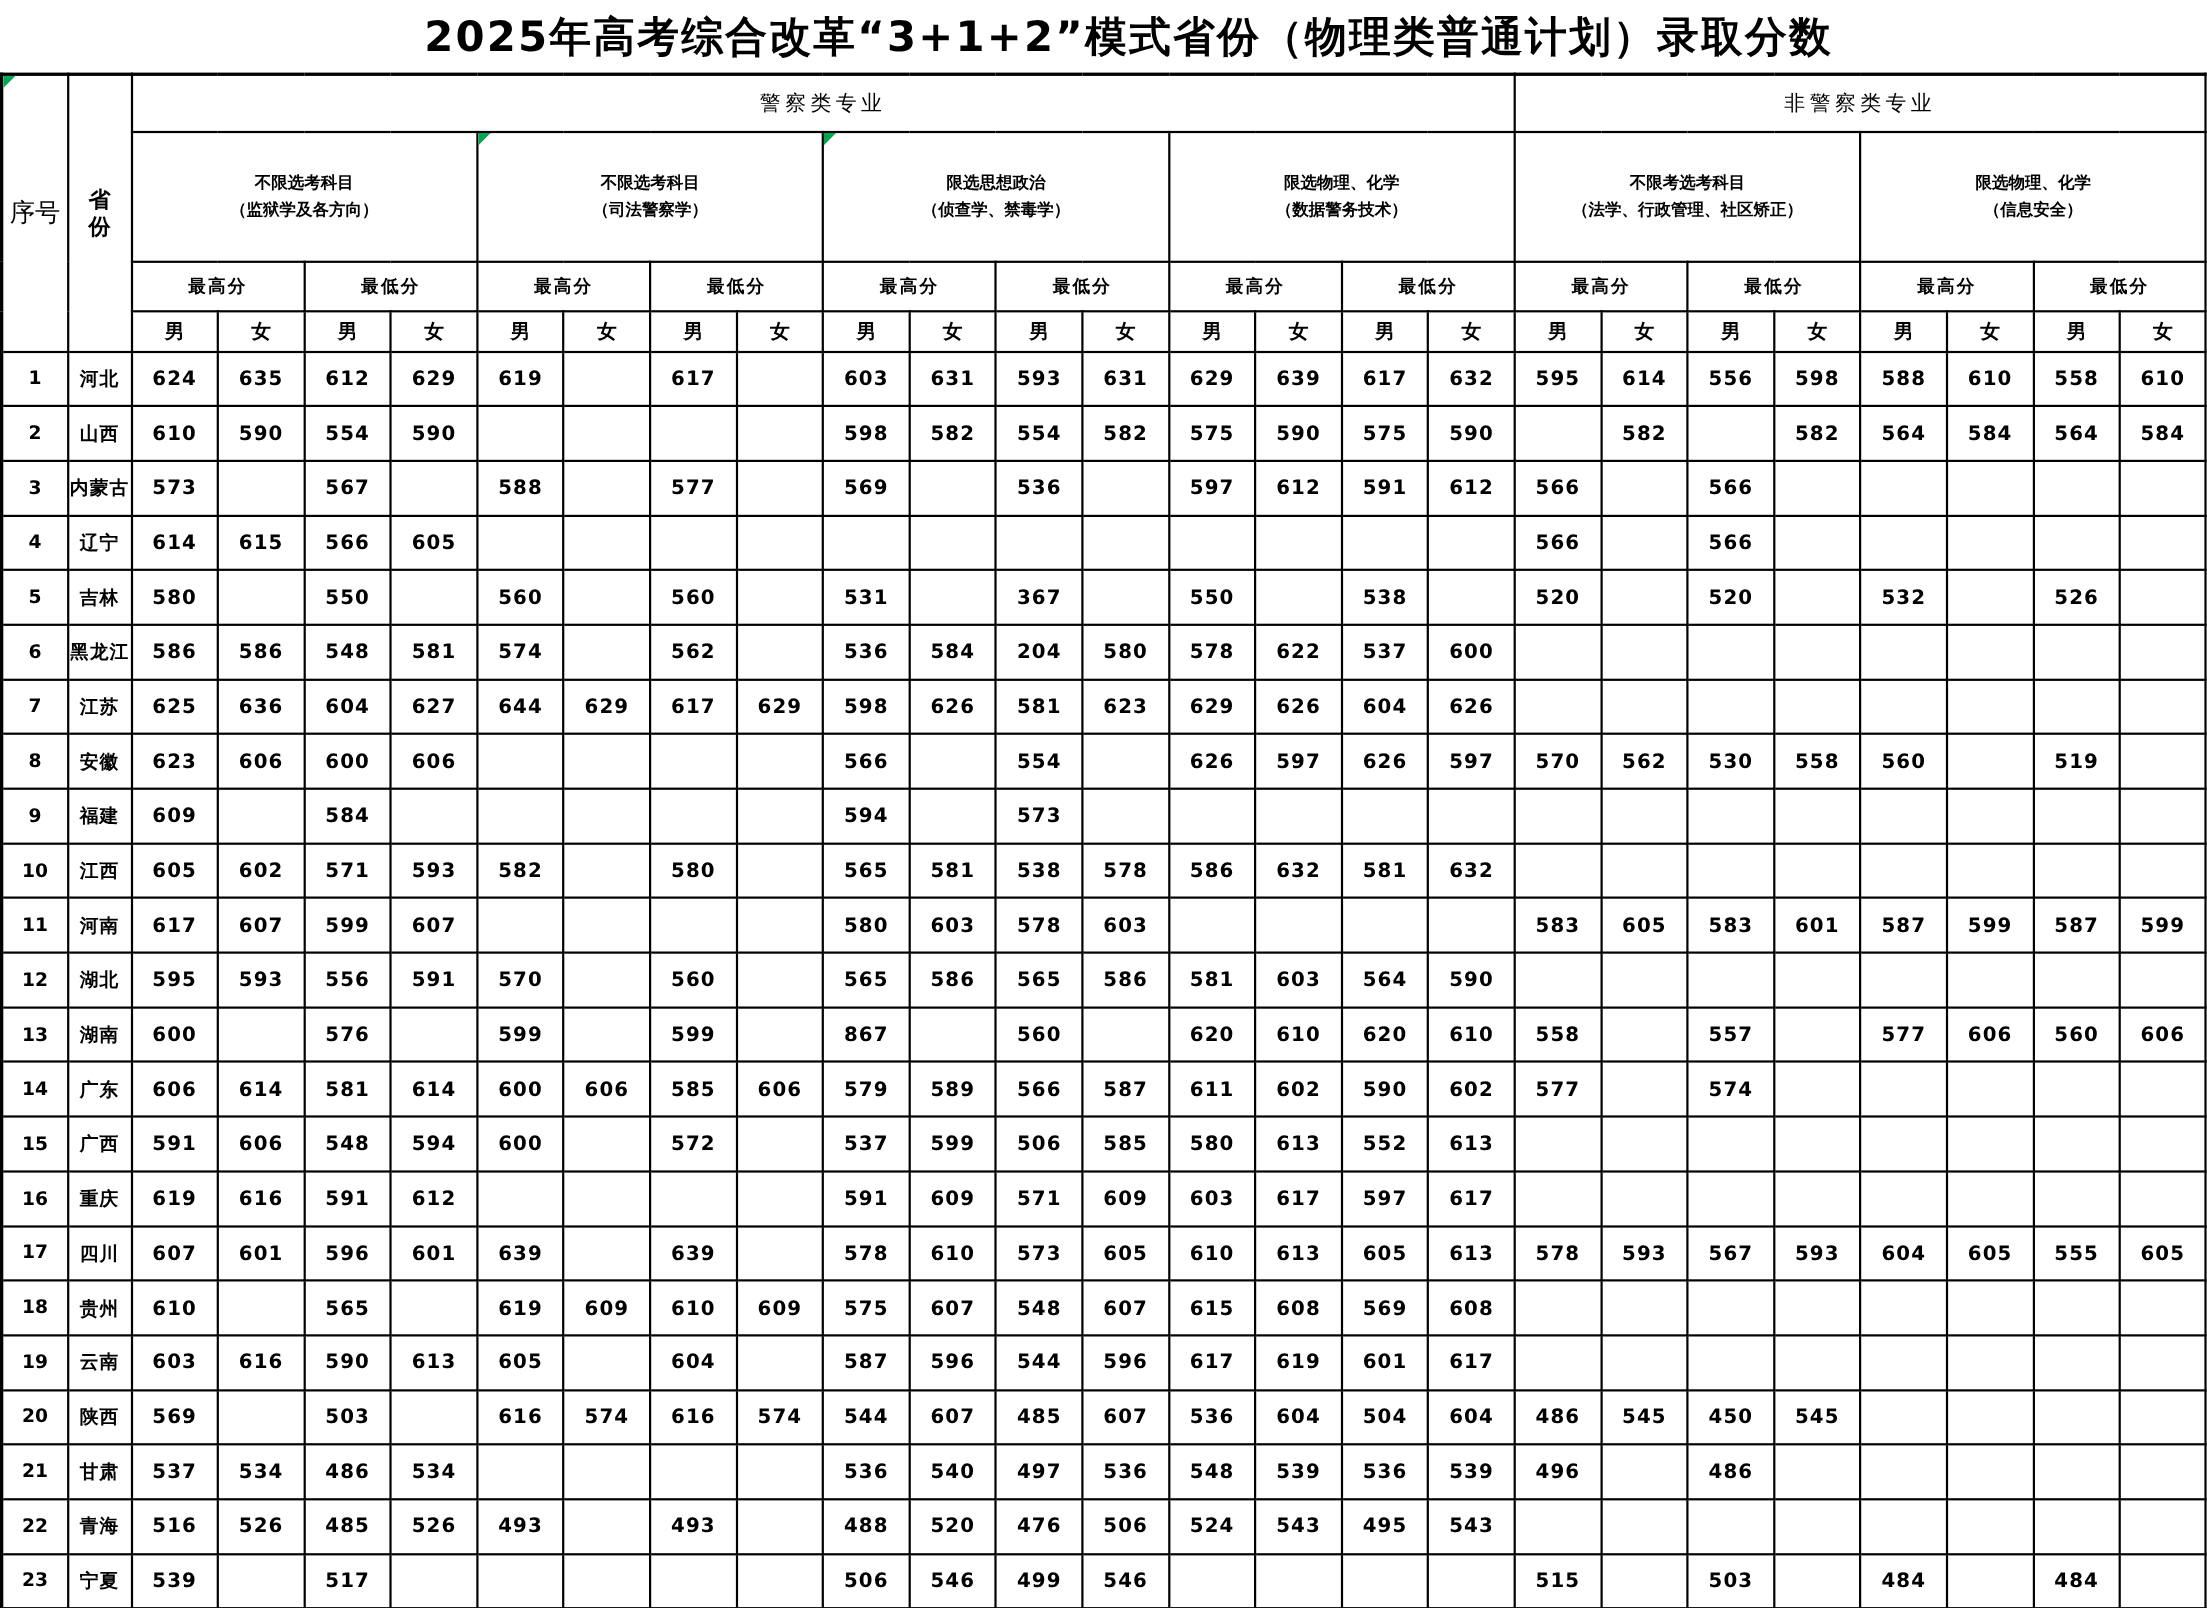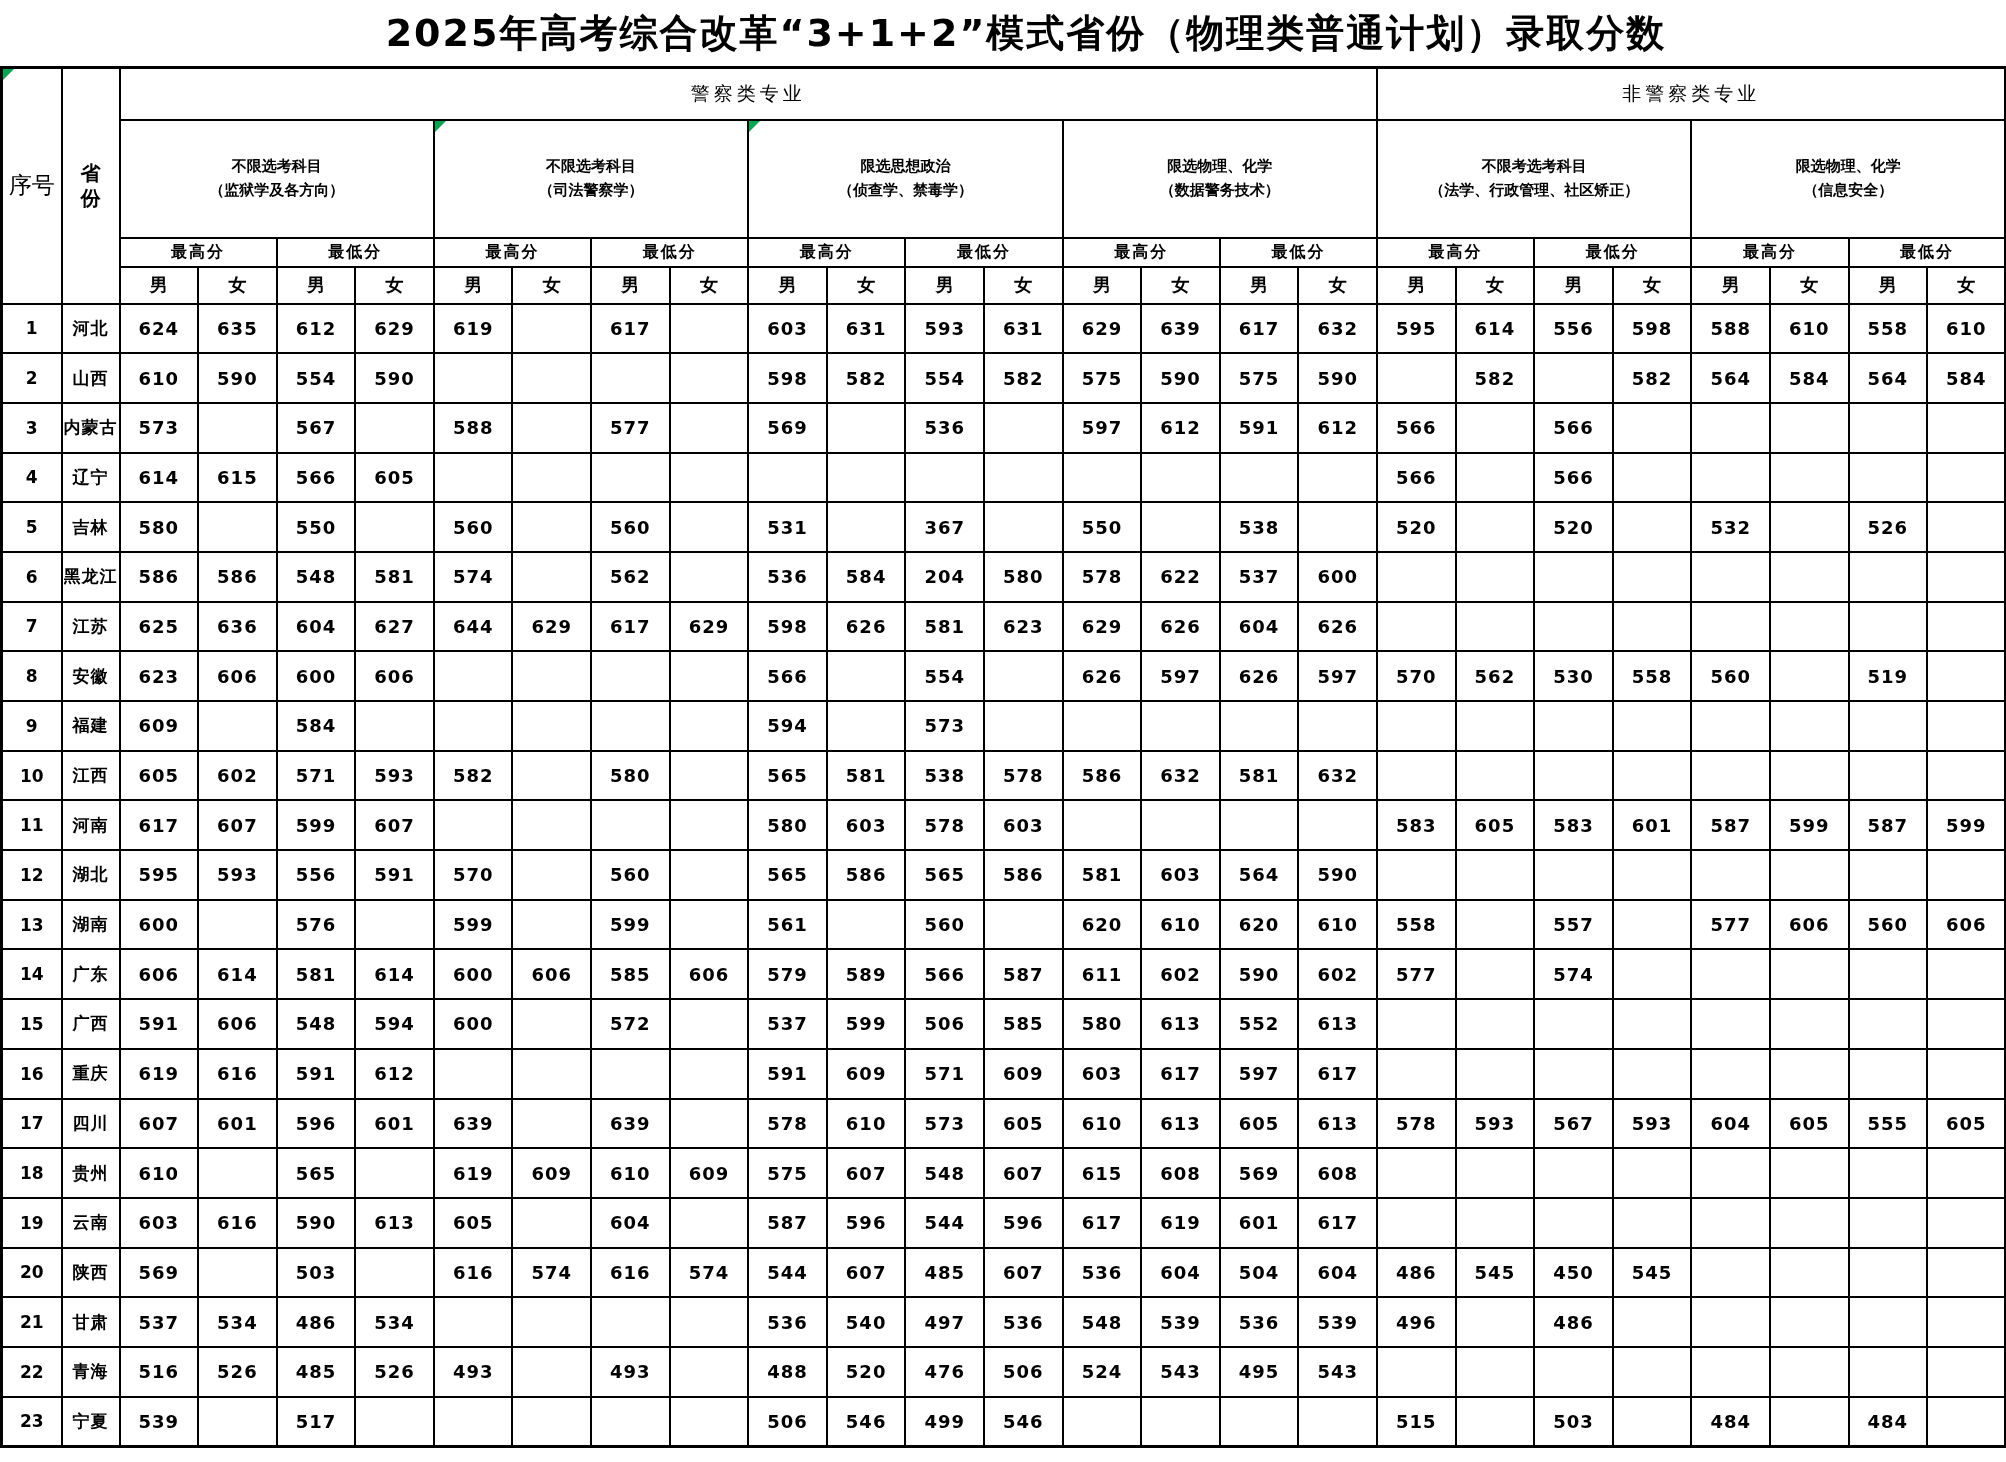--- a/index.html
+++ b/index.html
@@ -22,21 +22,21 @@
     padding:0;position:relative;overflow:hidden;
   }
   th.big-group{font-size:19px;font-weight:normal;letter-spacing:4px;}
   th.sub-group{font-size:15px;font-weight:bold;line-height:1.55;}
   th.minmax{font-size:16px;font-weight:bold;letter-spacing:2px;}
   th.sex{font-size:18px;font-weight:bold;}
   th.idx-head{font-size:23px;font-weight:normal;}
   th.prov-head{font-size:20px;font-weight:bold;line-height:1.25;}
   tr.hrowA{height:52px;}
   tr.hrowB{height:118px;}
-  tr.hrowC{height:29px;}
+  tr.hrowC{height:45px;}
   tr.hrowD{height:37px;}
   tbody tr{height:49.7px;}
   td.no-cell{font-size:17px;font-weight:bold;}
   td.prov-cell{font-size:17px;font-weight:bold;letter-spacing:1px;border-radius:11px;}
   td.score-cell{font-size:18px;font-weight:bold;letter-spacing:1px;}
   .green-tri{
     position:absolute;top:0;left:0;width:0;height:0;
     border-top:11px solid #00A651;border-right:11px solid transparent;
   }
 </style>
@@ -471,21 +471,21 @@
         <td class="no-cell">13</td>
         <td class="prov-cell">湖南</td>
         <td class="score-cell">600</td>
         <td class="score-cell"></td>
         <td class="score-cell">576</td>
         <td class="score-cell"></td>
         <td class="score-cell">599</td>
         <td class="score-cell"></td>
         <td class="score-cell">599</td>
         <td class="score-cell"></td>
-        <td class="score-cell">561</td>
+        <td class="score-cell">867</td>
         <td class="score-cell"></td>
         <td class="score-cell">560</td>
         <td class="score-cell"></td>
         <td class="score-cell">620</td>
         <td class="score-cell">610</td>
         <td class="score-cell">620</td>
         <td class="score-cell">610</td>
         <td class="score-cell">558</td>
         <td class="score-cell"></td>
         <td class="score-cell">557</td>

